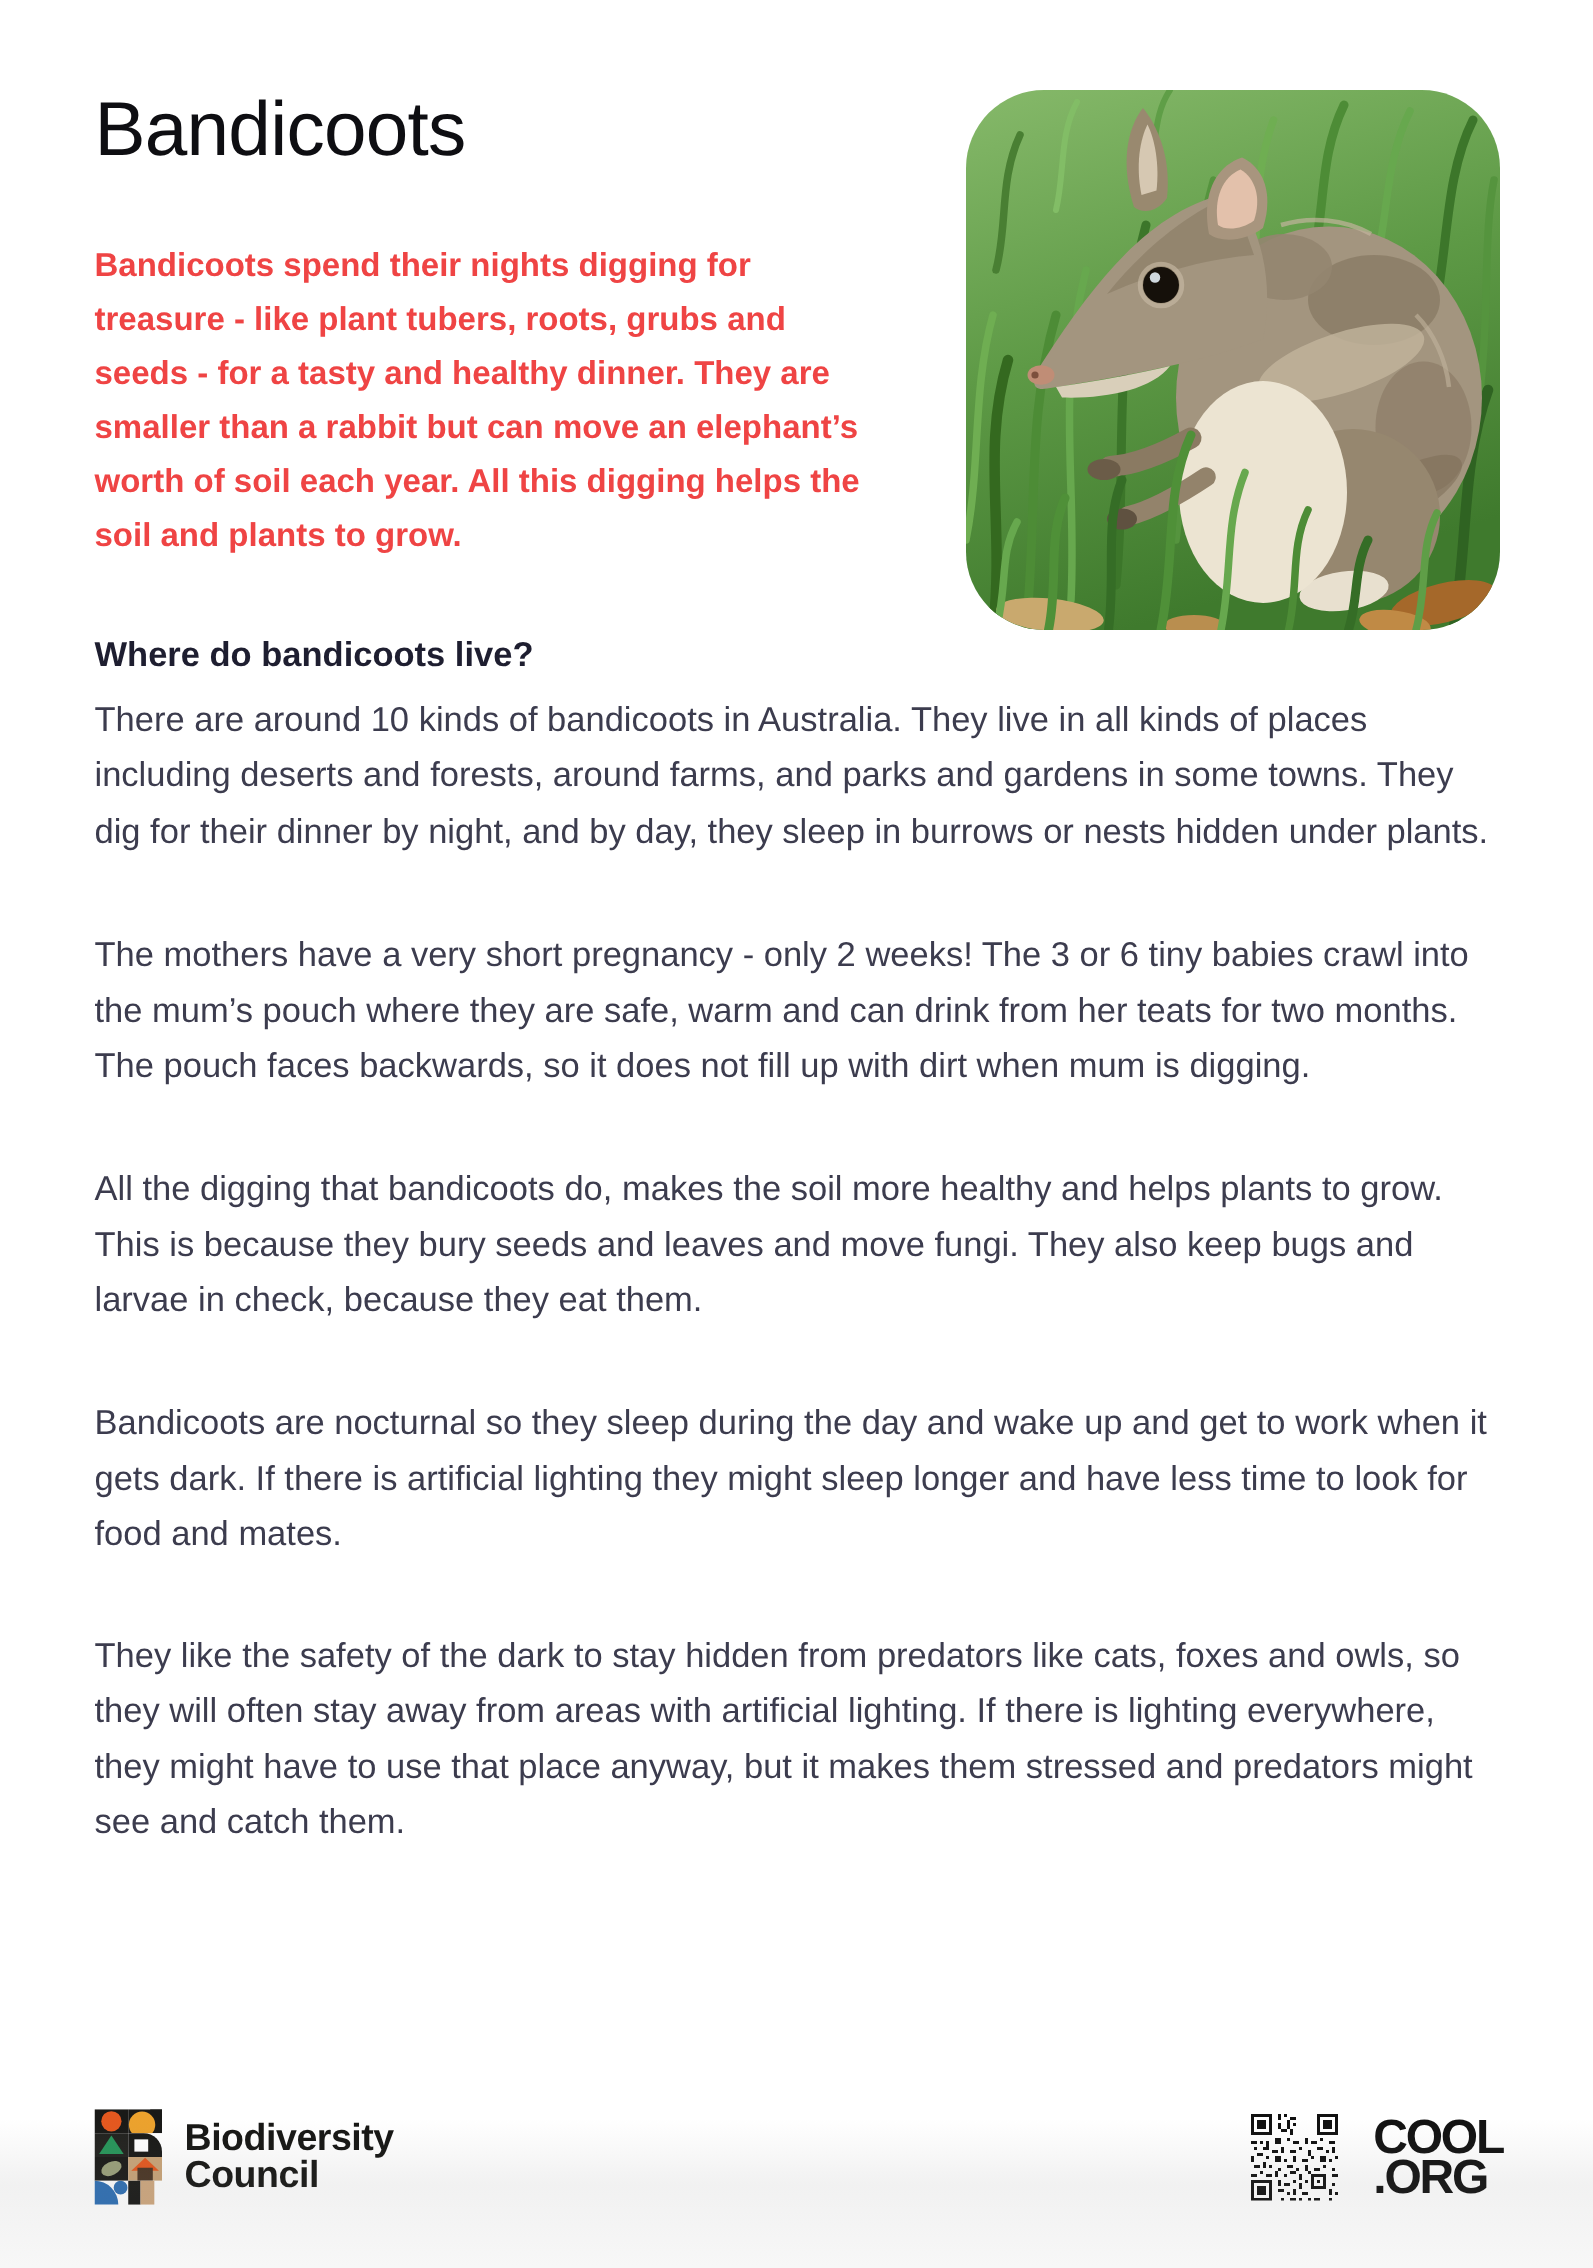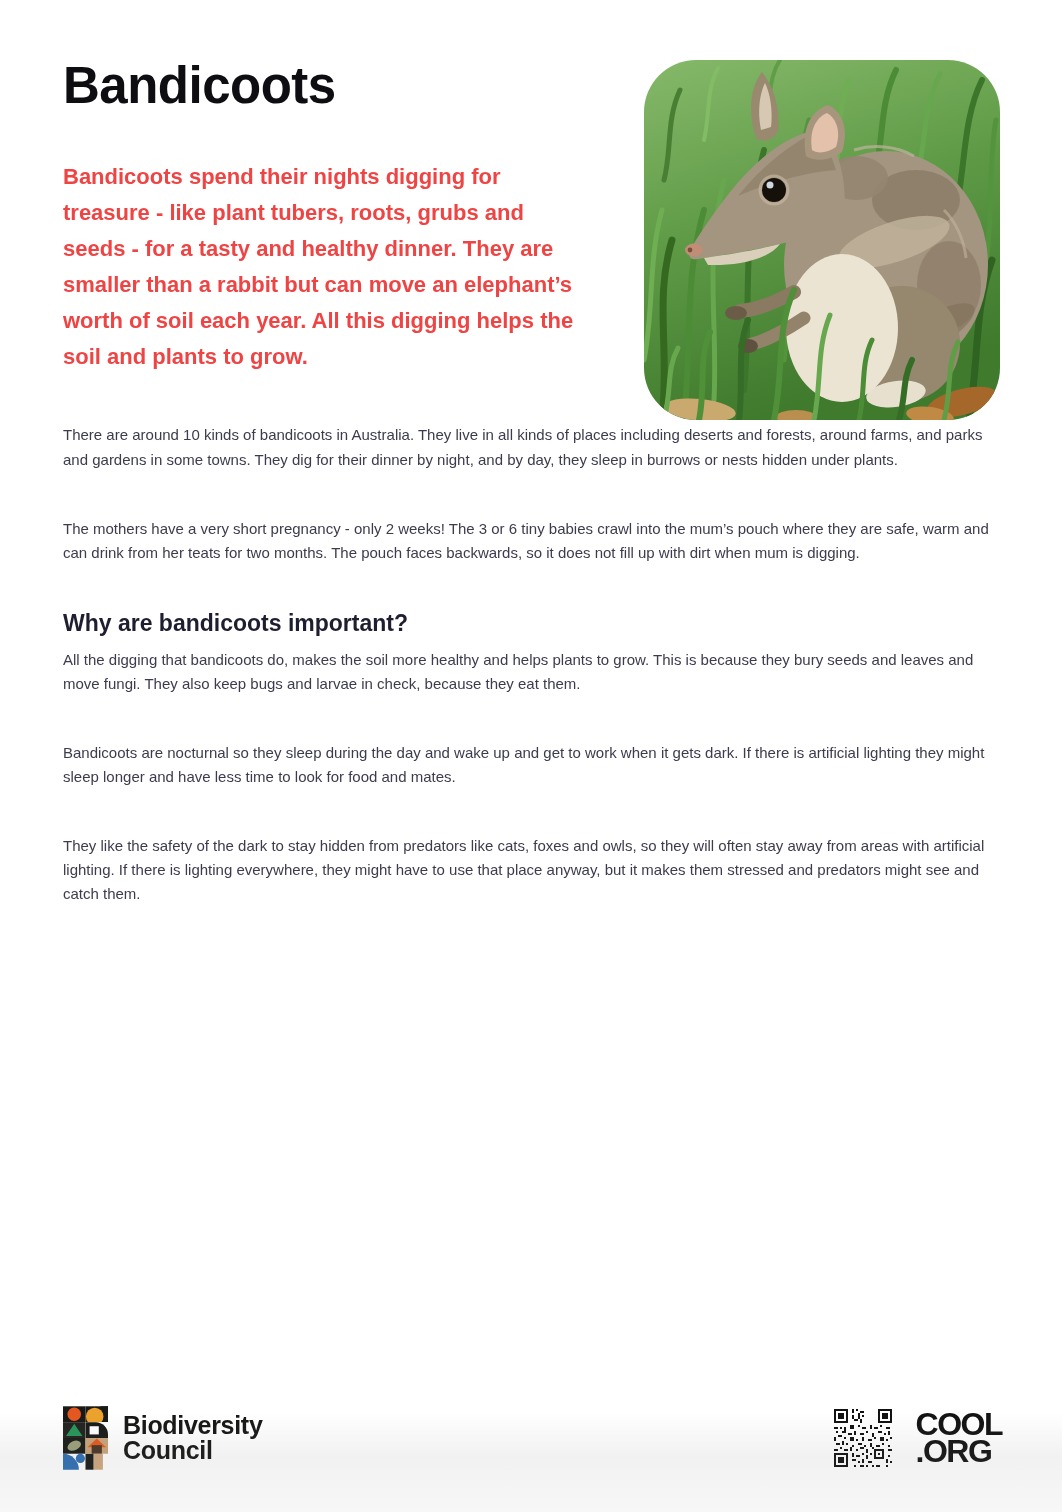--- a/index.html
+++ b/index.html
@@ -15,21 +15,21 @@
   .page::after {
     content:'';
     position:absolute; left:0; right:0; bottom:0; height:100px;
     background:linear-gradient(180deg, rgba(120,120,120,0) 0%, rgba(120,120,120,0.10) 45%, rgba(120,120,120,0.06) 100%);
     pointer-events:none;
   }
   .content { padding:0 63px; }
   .doc-title {
     margin-top:56px;
     font-size:51px;
-    font-weight:700;
+    font-weight:400;
     letter-spacing:-0.5px;
     color:#0e0e12;
   }
   .intro {
     margin-top:44px;
     width:528px;
     font-size:22px;
     font-weight:700;
     line-height:1.64;
     color:#ef4444;
@@ -44,21 +44,21 @@
   .photo-wrap svg { display:block; width:100%; height:100%; }
   .sections { margin-top:48px; }
   .section { margin-bottom:45px; }
   .section h2 {
     font-size:23px;
     font-weight:700;
     color:#1e1e30;
     margin-bottom:11px;
   }
   .section p {
-    font-size:15px;
+    font-size:23px;
     font-weight:400;
     line-height:1.61;
     color:#3c3c4e;
     max-width:948px;
   }
   .section p + p { margin-top:44px; }
   .footer {
     position:absolute;
     left:63px; right:60px; bottom:42px;
     display:flex;
@@ -175,27 +175,27 @@
           <path d="M255,360 C262,338 258,320 268,300" stroke="#356d26" stroke-width="6"></path>
           <path d="M300,360 C308,330 302,306 314,282" stroke="#5f9e47" stroke-width="5"></path>
           <path d="M55,360 C62,326 54,300 66,272" stroke="#4f9038" stroke-width="6"></path>
           <path d="M20,360 C28,330 22,310 34,288" stroke="#67a84e" stroke-width="5"></path>
         </g>
       </svg>
     </div>
 
     <div class="sections">
       <div class="section">
+        <h2>Where do bandicoots live?</h2>
         <p>There are around 10 kinds of bandicoots in Australia. They live in all kinds of places including deserts and forests, around farms, and parks and gardens in some towns. They dig for their dinner by night, and by day, they sleep in burrows or nests hidden under plants.</p>
       </div>
       <div class="section">
         <p>The mothers have a very short pregnancy - only 2 weeks! The 3 or 6 tiny babies crawl into the mum’s pouch where they are safe, warm and can drink from her teats for two months. The pouch faces backwards, so it does not fill up with dirt when mum is digging.</p>
       </div>
       <div class="section">
-        <h2>Why are bandicoots important?</h2>
         <p>All the digging that bandicoots do, makes the soil more healthy and helps plants to grow. This is because they bury seeds and leaves and move fungi. They also keep bugs and larvae in check, because they eat them.</p>
       </div>
       <div class="section">
         <p>Bandicoots are nocturnal so they sleep during the day and wake up and get to work when it gets dark. If there is artificial lighting they might sleep longer and have less time to look for food and mates.</p>
         <p>They like the safety of the dark to stay hidden from predators like cats, foxes and owls, so they will often stay away from areas with artificial lighting. If there is lighting everywhere, they might have to use that place anyway, but it makes them stressed and predators might see and catch them.</p>
       </div>
     </div>
   </div>
 
   <div class="footer">

